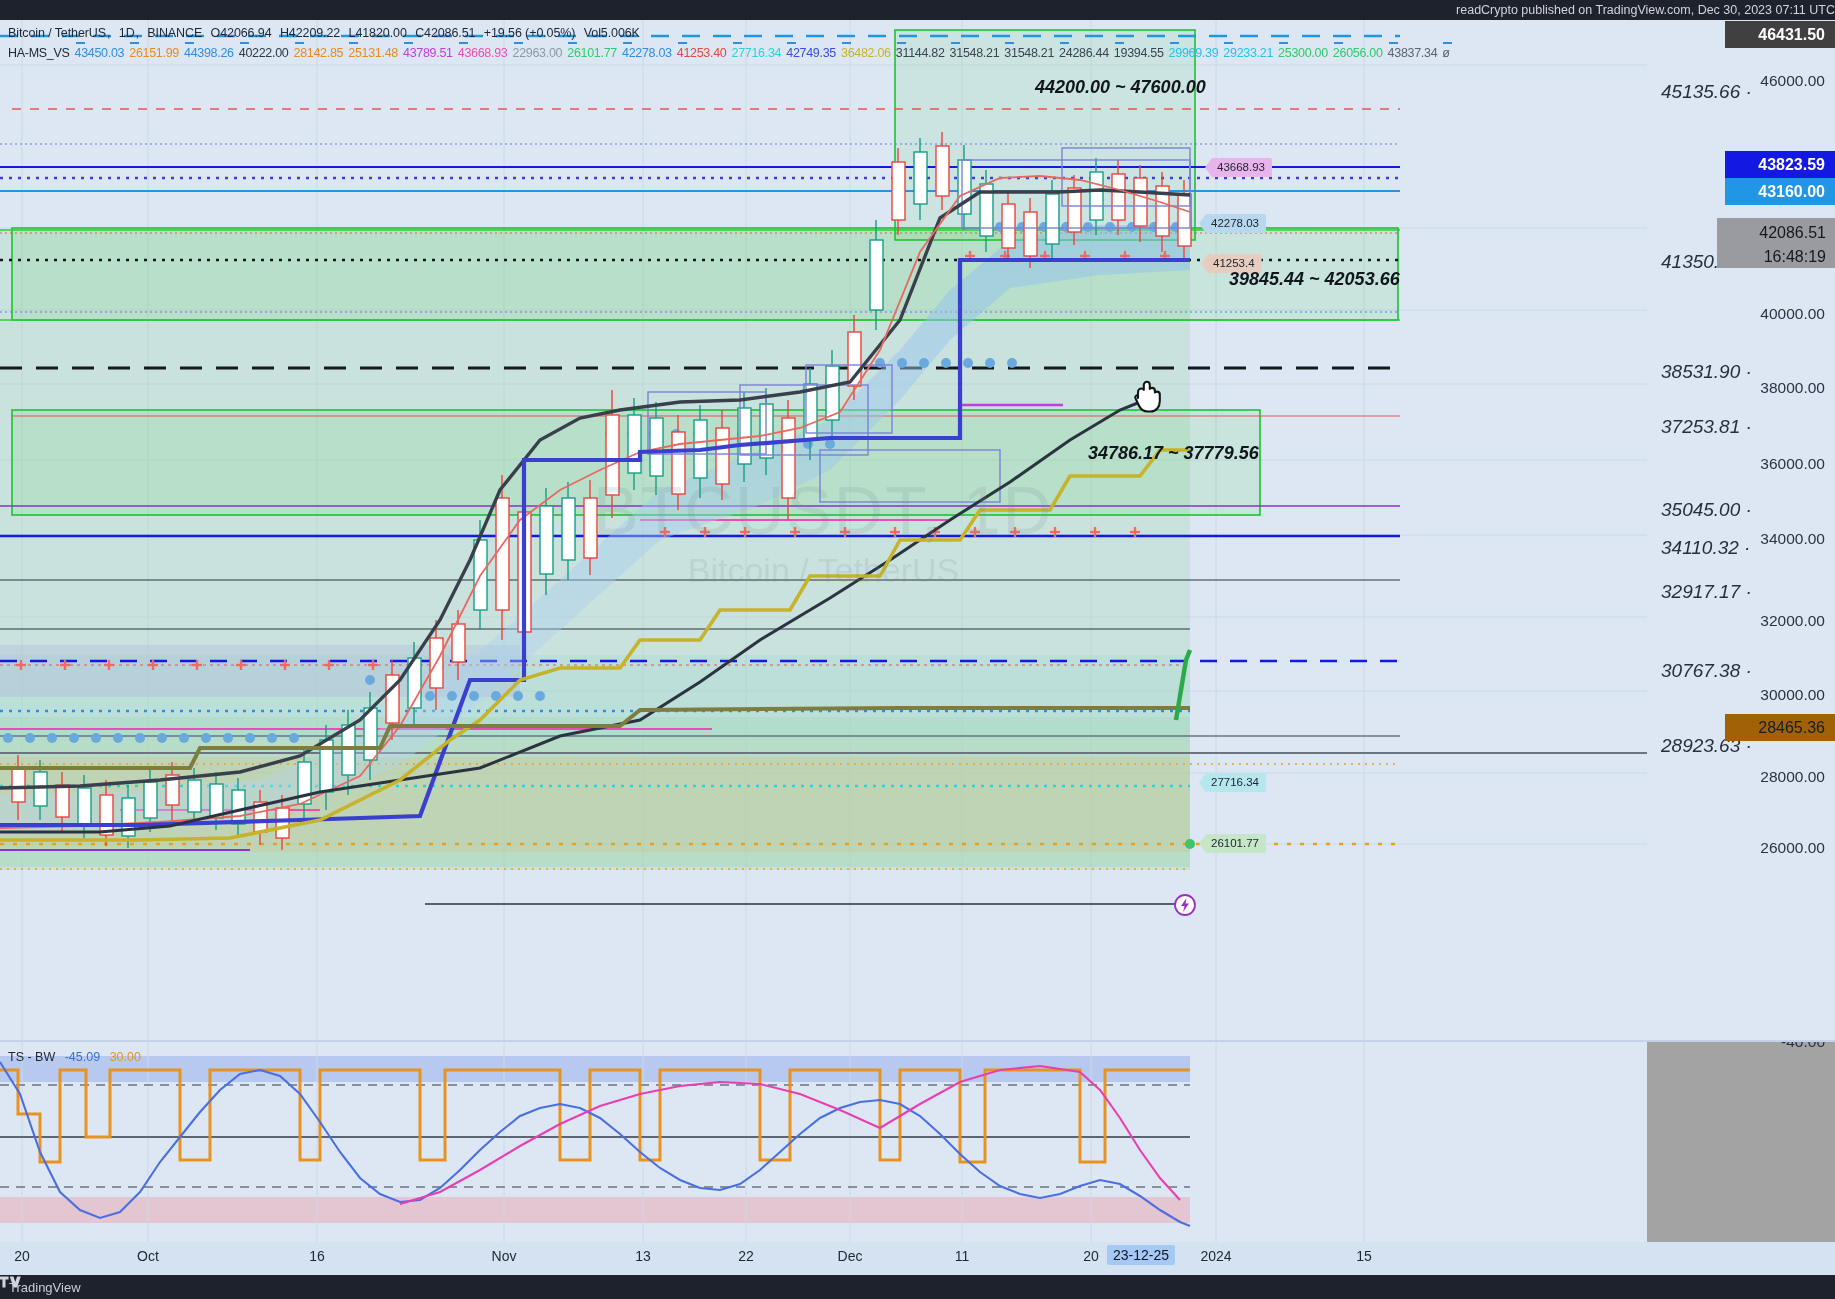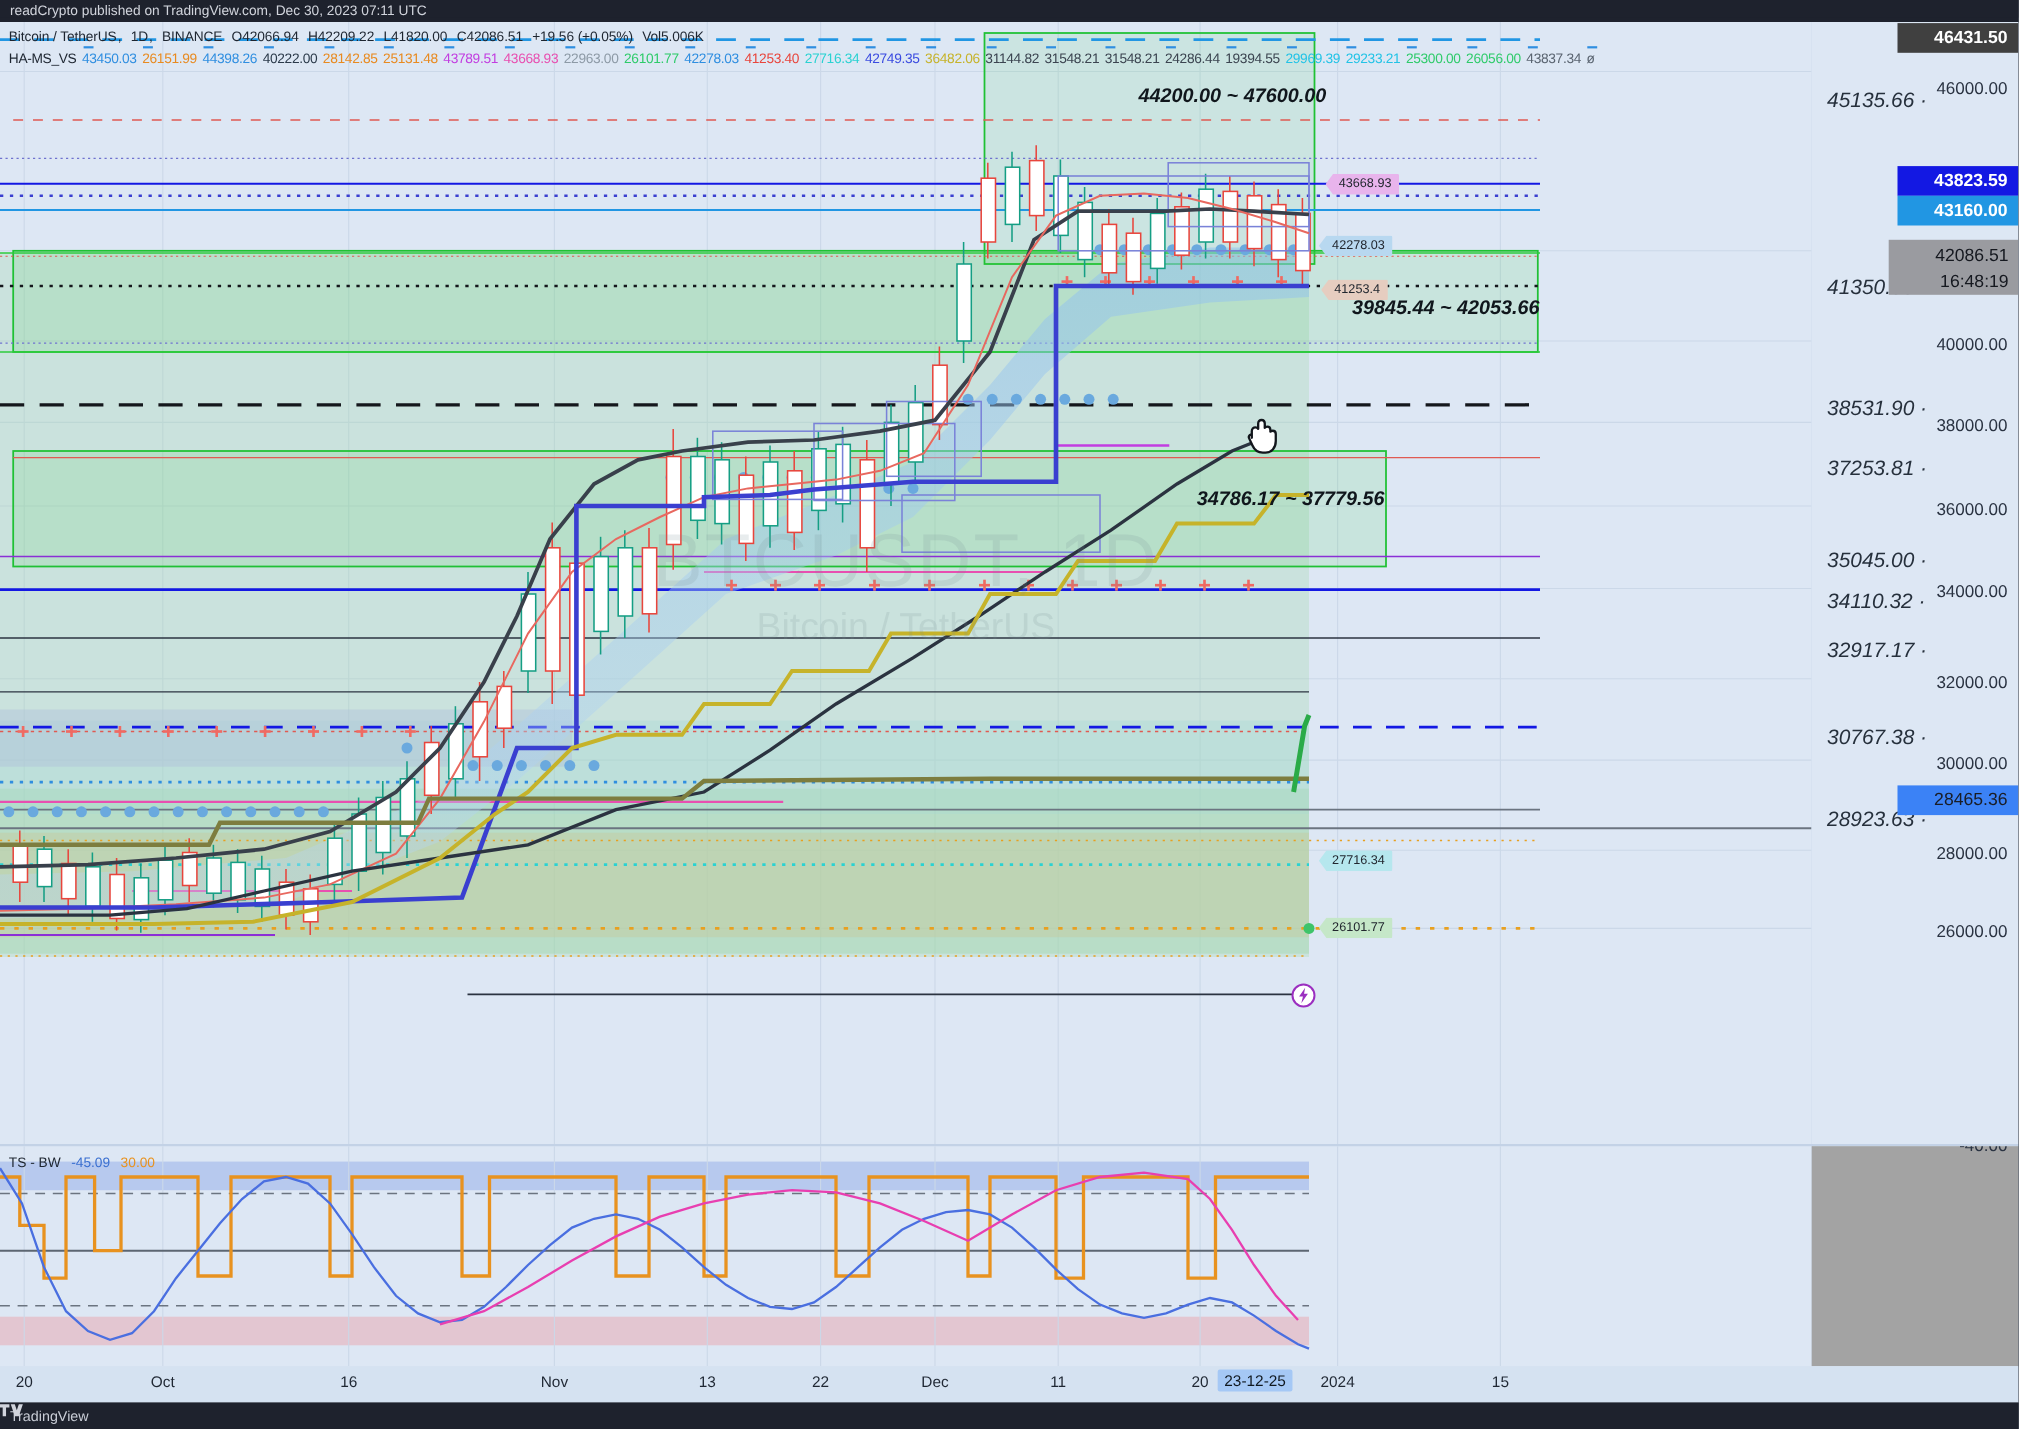--- a/index.html
+++ b/index.html
@@ -11,20 +11,21 @@
     position:relative;
   }
   .app { position:absolute; inset:0; background:#1e222d; }
 
   
   .pub-bar {
     position:absolute; left:0; top:0; width:1835px; height:16px;
     background:#1e222d; color:#d1d4dc;
     font-size:12.5px; line-height:20px; padding-left:9px;
     white-space:nowrap;
+    text-align:right;
   }
 
   
   .frame { position:absolute; left:0; top:20px; width:1835px; height:1255px; background:#dbe6f3; }
 
   .pane-main  { position:absolute; left:0;  top:0;     width:1647px; height:1020px; background:#dde7f4; overflow:hidden; }
   .pane-sub   { position:absolute; left:0;  top:1022px;width:1647px; height:200px;  background:#dde7f4; overflow:hidden; }
   .axis-main  { position:absolute; left:1647px; top:0; width:188px;  height:1020px; background:#dde7f4; overflow:hidden; }
   .axis-sub   { position:absolute; left:1647px; top:1022px; width:188px; height:200px; background:#a3a3a3; overflow:hidden;}
   .time-axis  { position:absolute; left:0;  top:1222px;width:1835px; height:33px;  background:#d5e2f1; }
@@ -609,21 +610,21 @@
           <div class="ax-it" style="top: 479px; left: 14px;">35045.00 ·</div>
           <div class="ax-it" style="top: 517px; left: 14px;">34110.32 ·</div>
           <div class="ax-it" style="top: 561px; left: 14px;">32917.17 ·</div>
           <div class="ax-it" style="top: 640px; left: 14px;">30767.38 ·</div>
           <div class="ax-it" style="top: 715px; left: 14px;">28923.63 ·</div>
         </div>
       <div id="ax-badge-host">
           <div class="ax-badge" style="top: 1px; background: #404040; min-width: 110px;">46431.50</div>
           <div class="ax-badge" style="top: 131px; background: rgb(19, 24, 227); min-width: 110px;">43823.59</div>
           <div class="ax-badge" style="top: 158px; background: rgb(33, 150, 227); min-width: 110px;">43160.00</div>
-          <div class="ax-badge grey" style="top: 694px; background: #3b82f6; min-width: 110px;">28465.36</div>
+          <div class="ax-badge grey" style="top: 694px; background: #a16207; min-width: 110px;">28465.36</div>
         </div>
       <div class="ax-badge2" style="top:198px;">
         <div>42086.51</div>
         <div>16:48:19</div>
       </div>
     </div>
 
     <div class="axis-sub">
       <div id="ax-sub-host">
           <div class="ax-sub-lab" style="top: -9px;">-40.00</div>

